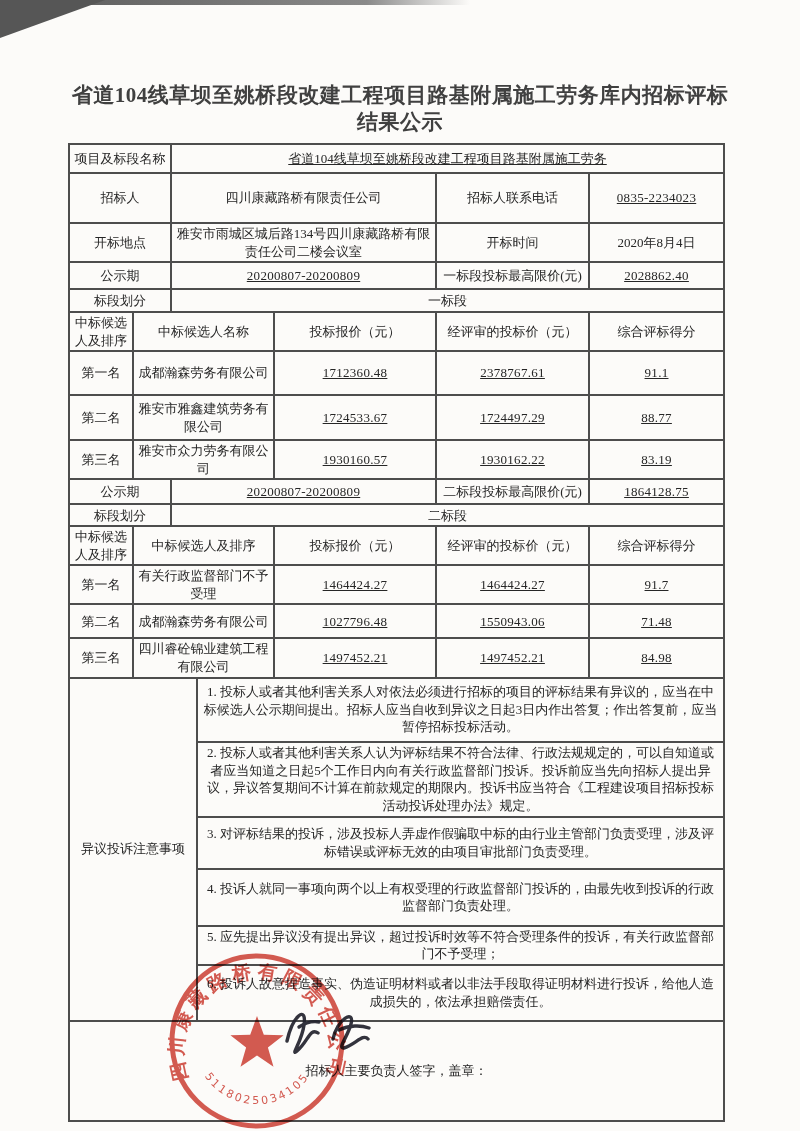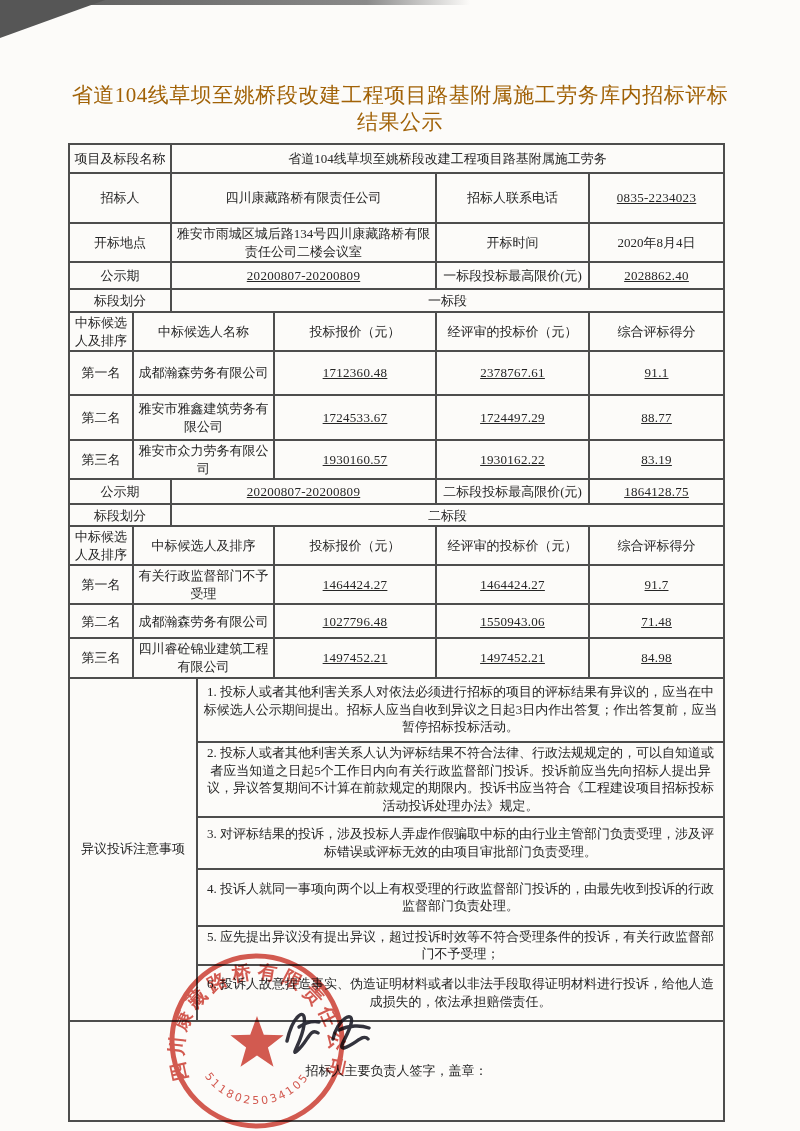--- a/index.html
+++ b/index.html
@@ -9,36 +9,36 @@
     font-family:"Liberation Serif","DejaVu Serif",serif;
     color:#2b2b2b;
   }
   
   .scan-top{position:absolute;top:0;left:0;width:470px;height:5px;
     background:linear-gradient(to right,#565656,#8a8a8a 78%,rgba(170,170,170,0));}
   .scan-corner{position:absolute;top:0;left:0;width:105px;height:38px;
     background:#565656;clip-path:polygon(0 0,100% 0,0 100%);}
   .page-title{
     position:absolute;top:82px;left:64px;width:672px;
-    text-align:center;font-size:21px;font-weight:normal;line-height:27px;color:#a16207;
+    text-align:center;font-size:21px;font-weight:bold;line-height:27px;color:#404040;
     letter-spacing:.5px;
   }
   table.doc{
     position:absolute;top:143px;left:68px;width:655px;
     border-collapse:collapse;table-layout:fixed;
   }
   table.doc td{
     border:2px solid #4d4d4d;
     font-size:13px;line-height:1.35;
     text-align:center;vertical-align:middle;
     padding:1px 3px;color:#262626;
     overflow:hidden;
   }
   td.lbl{font-size:13px;}
-  td.left{text-align:left;padding-left:9px;}
+  td.left{text-align:left;padding-left:9px;text-decoration:underline;}
   td.hdr{font-size:12.5px;padding:1px 2px;}
   td.note{
     text-align:left;vertical-align:middle;
     padding:6px 12px 6px 10px;font-size:13.5px;line-height:1.52;
   }
   td.sig{
     text-align:left;vertical-align:middle;padding-left:8px;font-size:13.5px;
   }
   .num{font-family:"Liberation Serif","DejaVu Serif",serif;letter-spacing:.3px;text-decoration:underline;}
   

